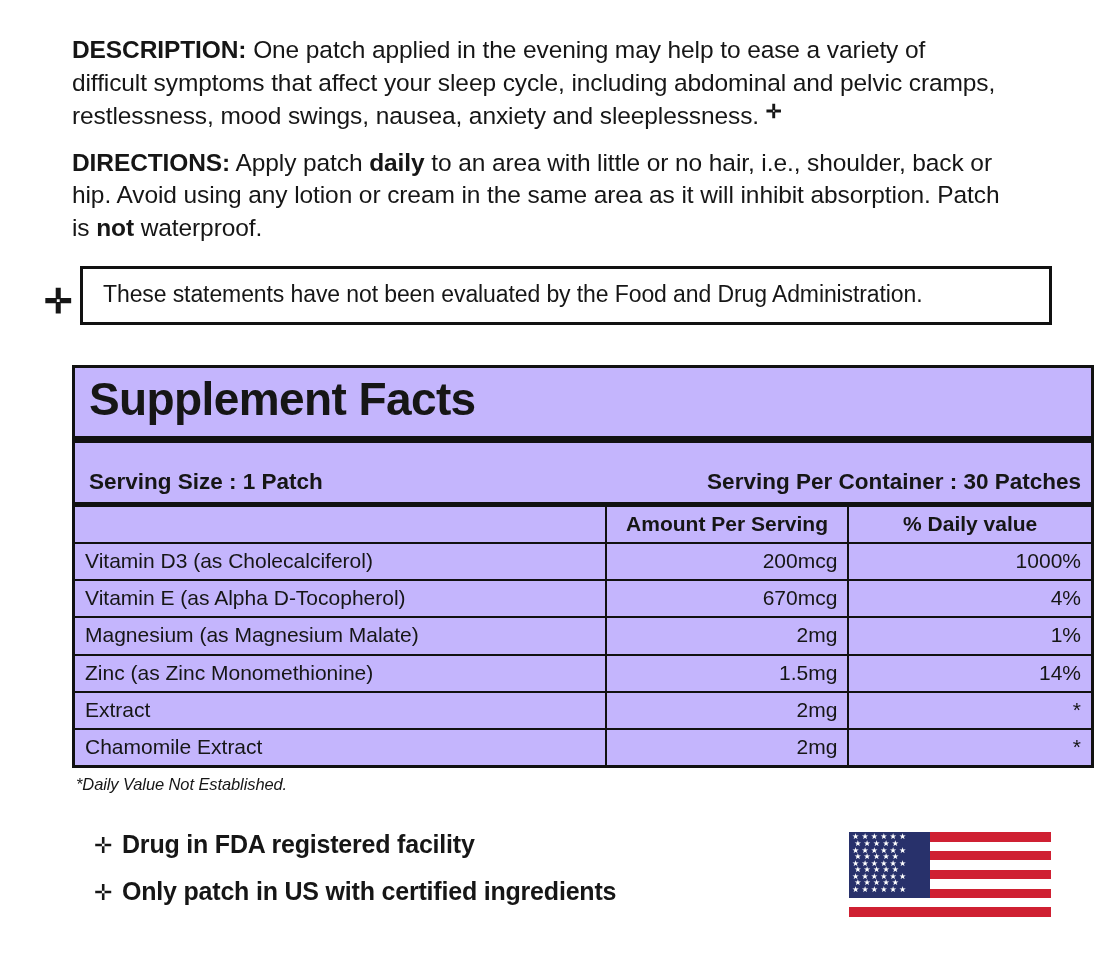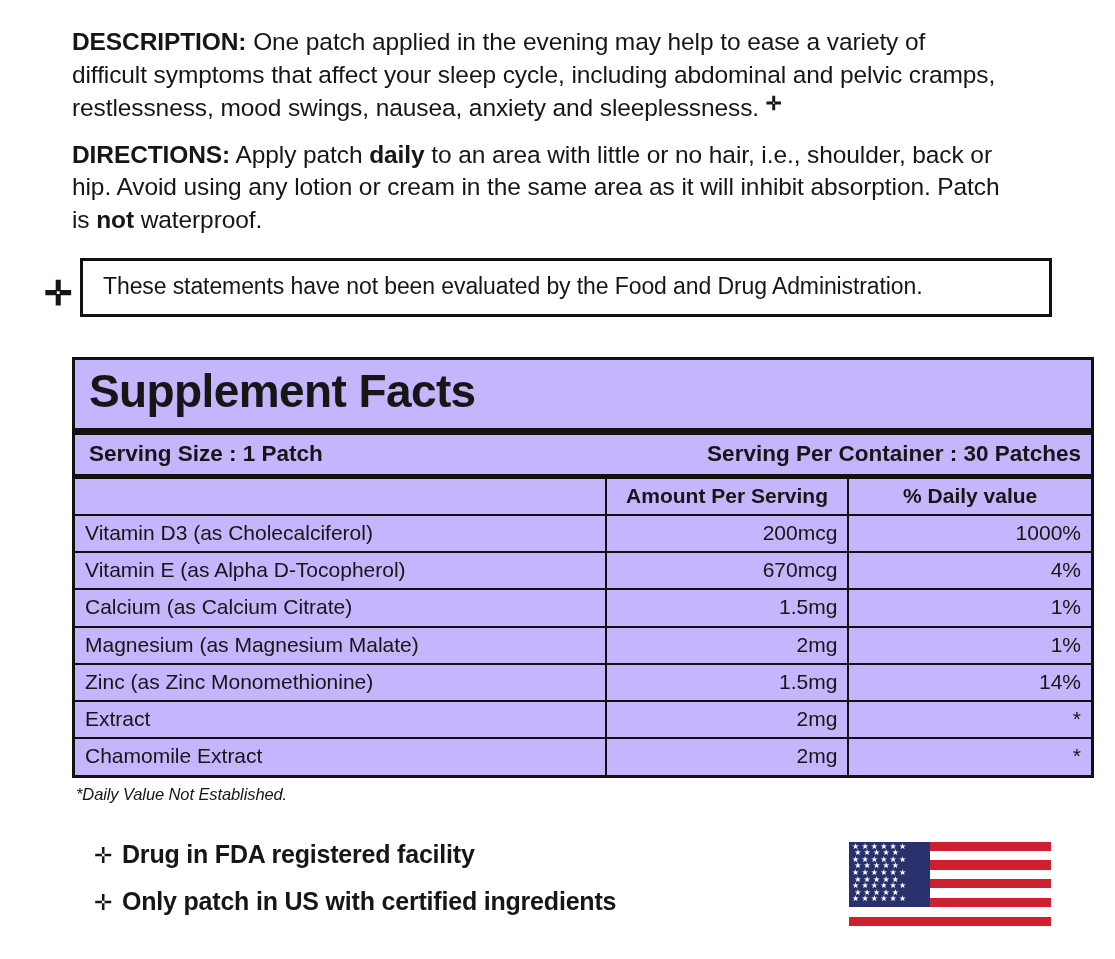--- a/index.html
+++ b/index.html
@@ -21,21 +21,21 @@
     height: 959px;
     padding: 22px 58px 0 72px;
     position: relative;
   }
 
   
   .para {
     font-size: 24.5px;
     line-height: 1.33;
     letter-spacing: -0.1px;
-    margin: 4px 0 14px 0;
+    margin: 12px 0 14px 0;
     max-width: 930px;
   }
   .para b { font-weight: bold; }
   .lead { font-weight: bold; }
   .sup-dagger {
     font-size: 19px;
     vertical-align: 6px;
     font-weight: bold;
   }
 
@@ -84,20 +84,21 @@
     line-height: 1.12;
   }
   .sf-serving {
     display: flex;
     justify-content: space-between;
     align-items: baseline;
     font-size: 22.5px;
     font-weight: bold;
     padding: 6px 10px 7px 14px;
     border-bottom: 3px solid #111;
+    margin-top: 20px;
   }
   table.sf-table {
     border-collapse: collapse;
     width: 100%;
     font-size: 21px;
   }
   table.sf-table th, table.sf-table td {
     border: 2px solid #111;
     padding: 4px 10px 5px 10px;
     line-height: 1.25;
@@ -223,25 +224,20 @@
           <td class="col-nutrient">Vitamin D3 (as Cholecalciferol)</td>
           <td class="col-amount">200mcg</td>
           <td class="col-dv">1000%</td>
         </tr>
         <tr>
           <td class="col-nutrient">Vitamin E (as Alpha D-Tocopherol)</td>
           <td class="col-amount">670mcg</td>
           <td class="col-dv">4%</td>
         </tr>
         <tr>
-          <td class="col-nutrient">Calcium (as Calcium Citrate)</td>
-          <td class="col-amount">1.5mg</td>
-          <td class="col-dv">1%</td>
-        </tr>
-        <tr>
           <td class="col-nutrient">Magnesium (as Magnesium Malate)</td>
           <td class="col-amount">2mg</td>
           <td class="col-dv">1%</td>
         </tr>
         <tr>
           <td class="col-nutrient">Zinc (as Zinc Monomethionine)</td>
           <td class="col-amount">1.5mg</td>
           <td class="col-dv">14%</td>
         </tr>
         <tr>

